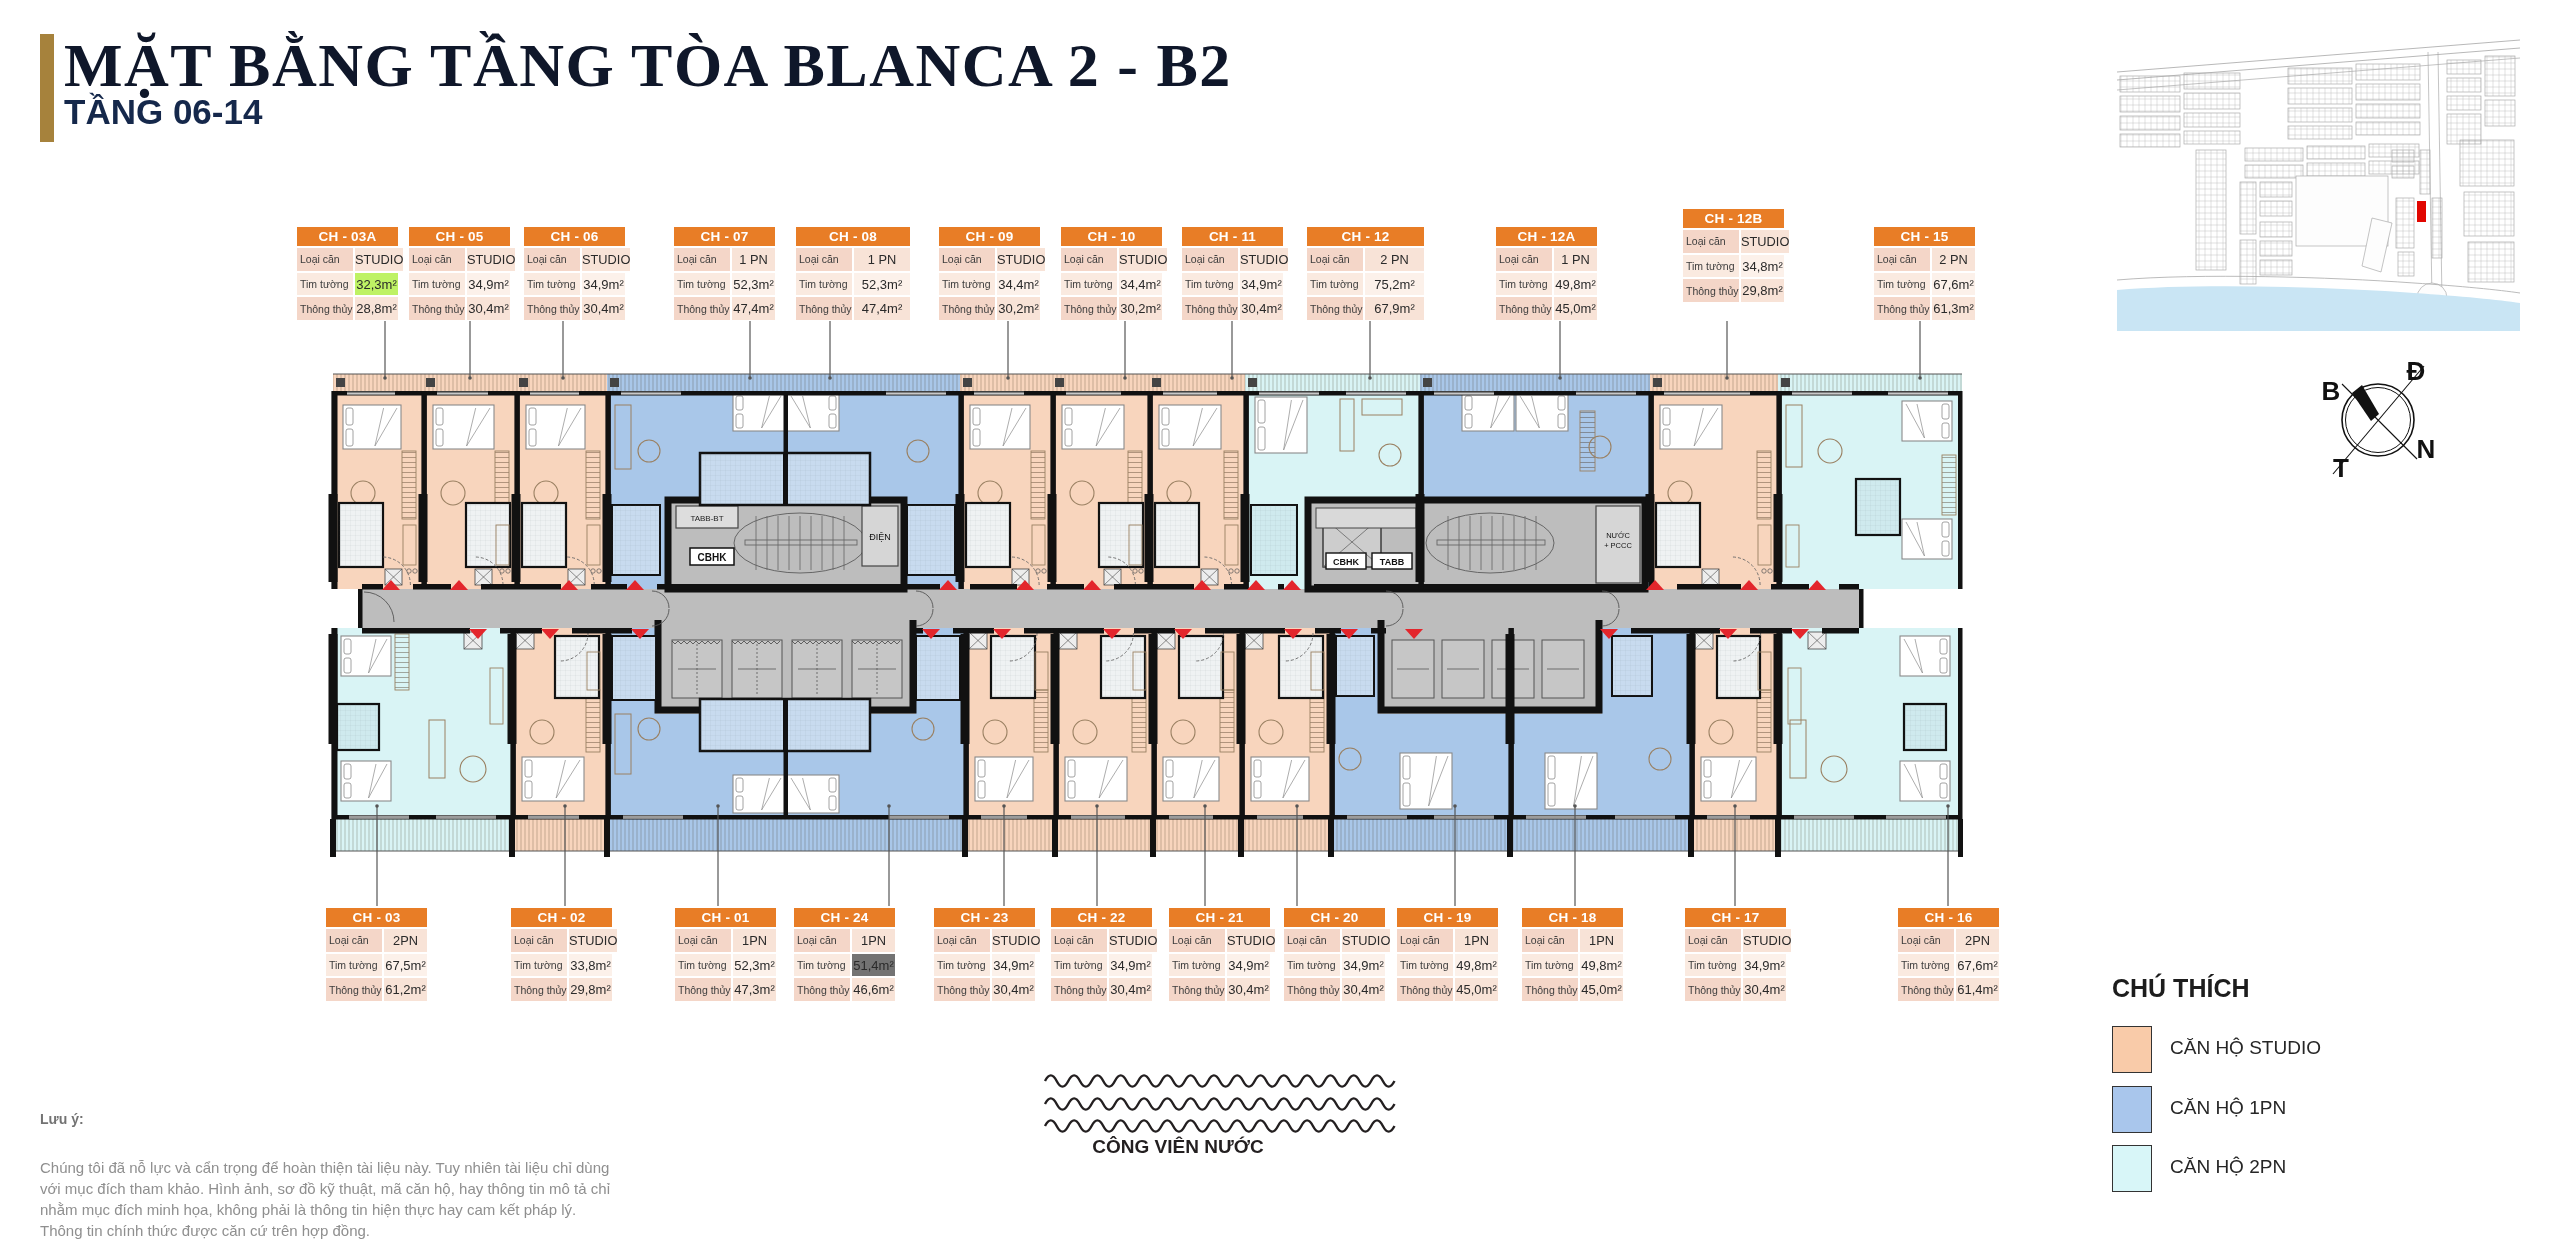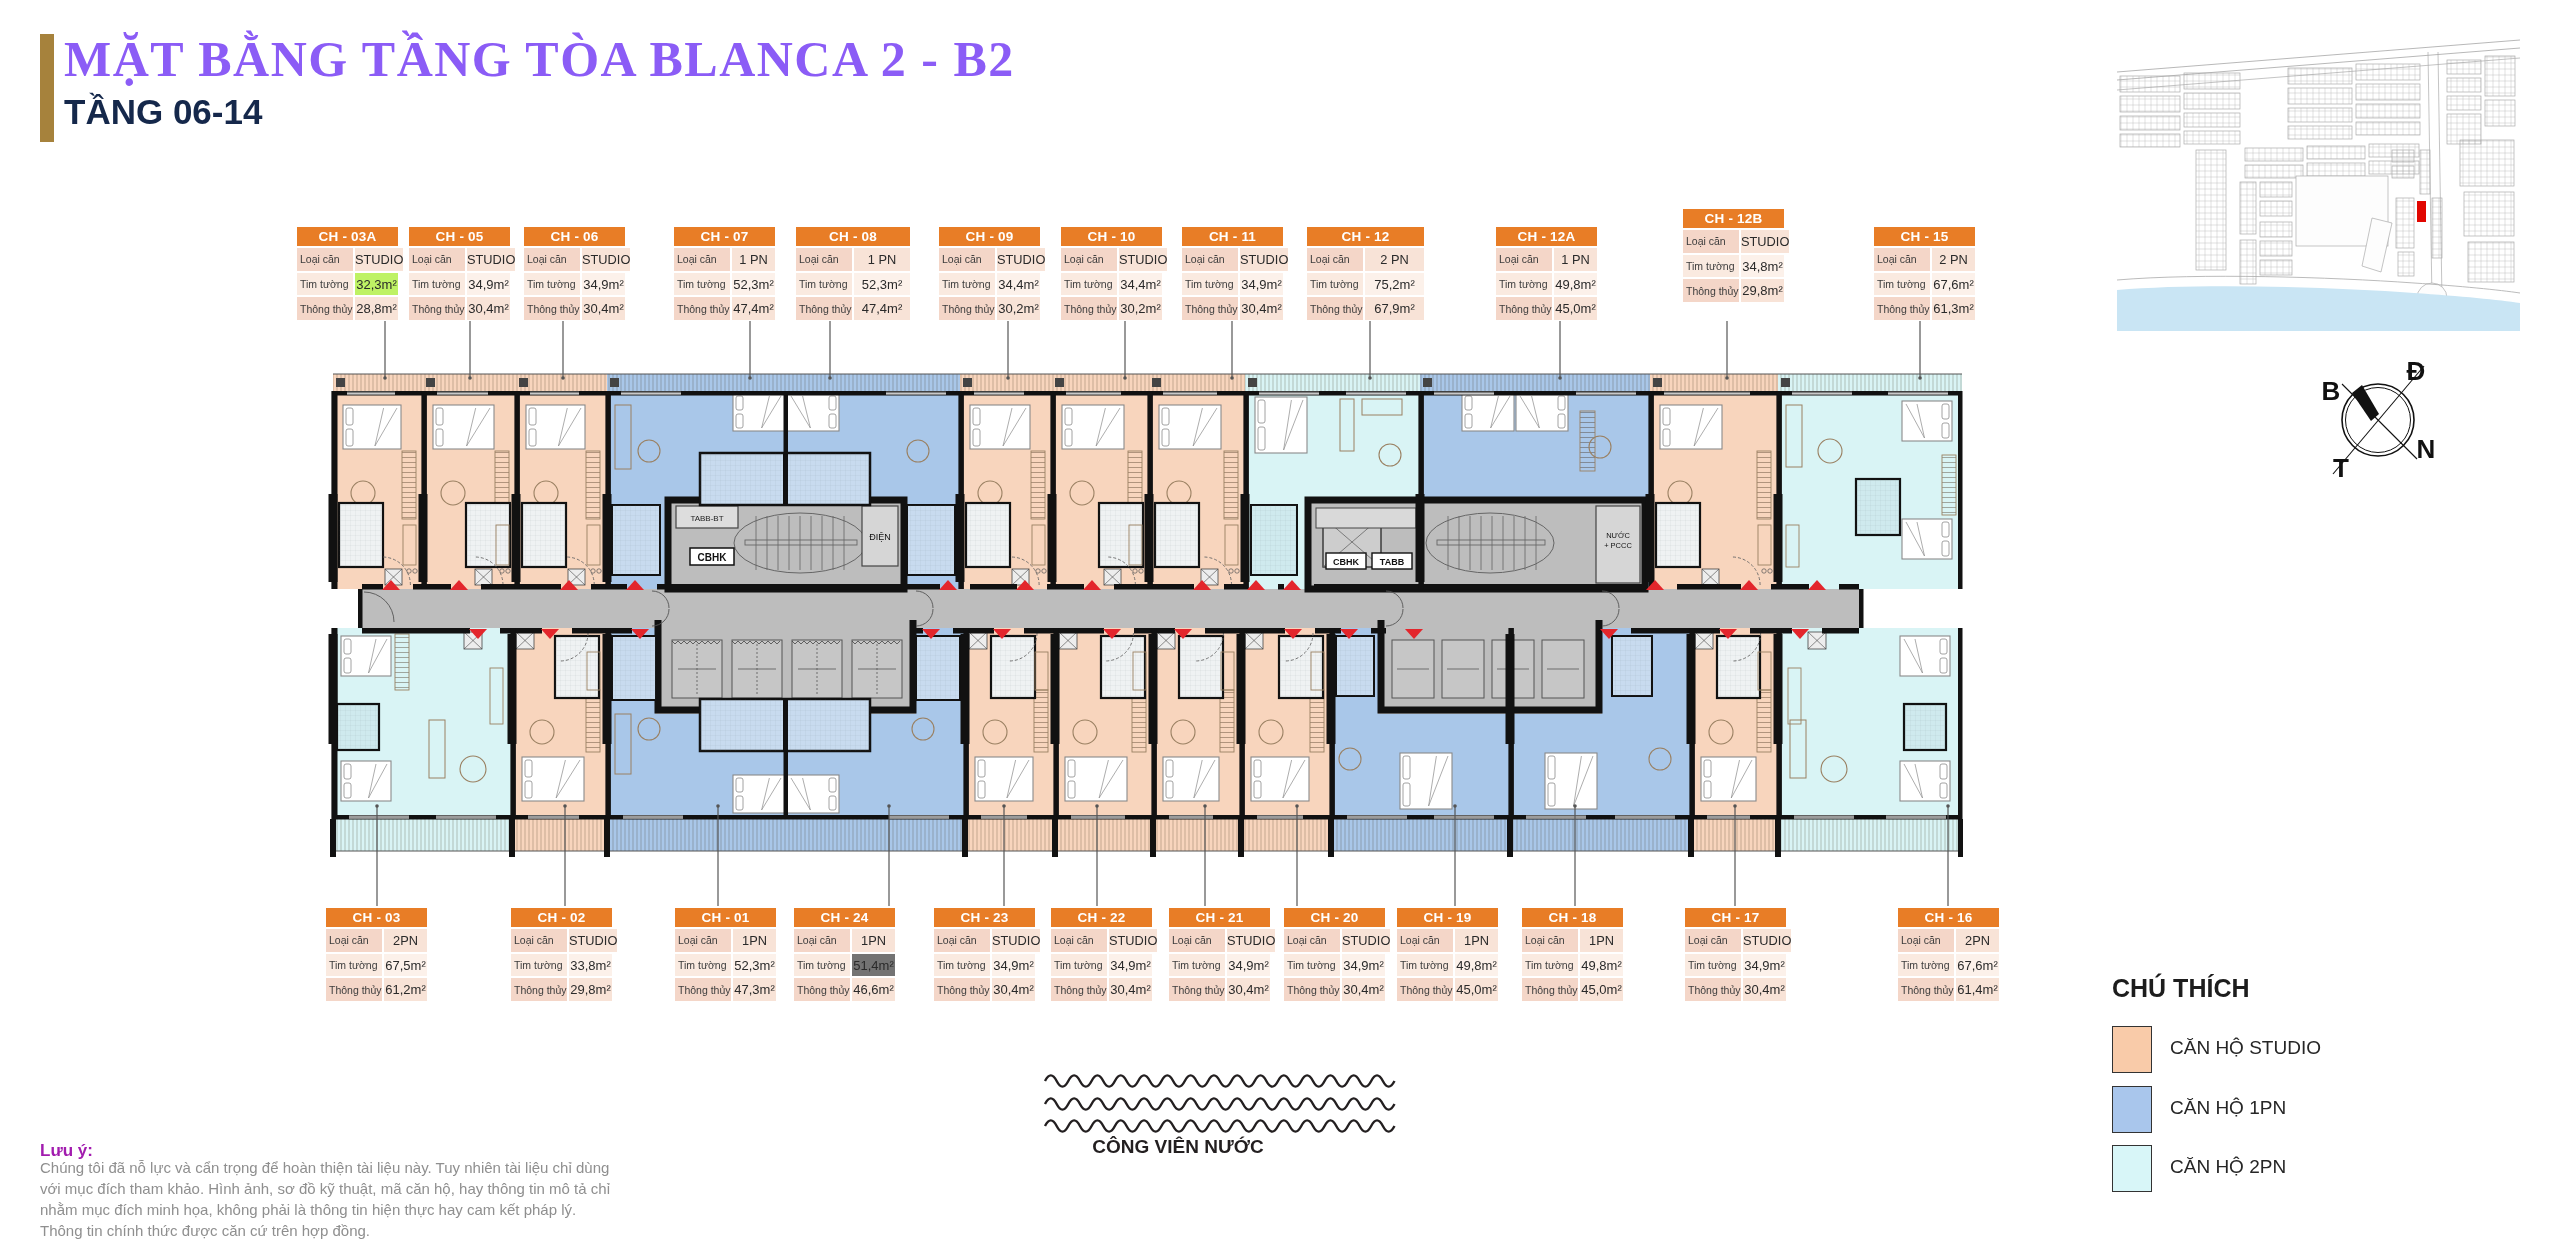--- a/index.html
+++ b/index.html
@@ -7,21 +7,21 @@
 .chd{background:#E87D26;color:#fff;font-weight:bold;font-size:13.5px;text-align:center;height:19px;line-height:19px;letter-spacing:.2px}
 .crow{display:flex;height:22.7px;margin-top:2px;white-space:nowrap}
 .cl{flex:0 0 53px;font-size:10.5px;color:#3c3c3c;display:flex;align-items:center;padding-left:3px;overflow:visible}
 .v{flex:1;margin-left:2px;font-size:12.8px;color:#2a2a2a;display:flex;align-items:center;justify-content:center;overflow:visible}
 .v.n{font-size:13px}
 .plan{position:absolute;left:0;top:0}
 </style></head><body>
 
 <div class="abs" style="left:40px;top:34px;width:14px;height:108px;background:#A6823C"></div>
 
-<div class="abs" style="left:64px;top:30px;font-family:'Liberation Serif',serif;font-weight:bold;font-size:50px;letter-spacing:1.5px;color:#8b5cf6">MẶT BẰNG TẦNG TÒA BLANCA 2 - B2</div>
+<div class="abs" style="left:64px;top:30px;font-family:'Liberation Serif',serif;font-weight:bold;font-size:62px;letter-spacing:1.5px;color:#0f172a">MẶT BẰNG TẦNG TÒA BLANCA 2 - B2</div>
 
 <div class="abs" style="left:64px;top:92px;font-weight:bold;font-size:35px;color:#15284B">TẦNG 06-14</div>
 
 <div class="card" style="left:297px;top:227px;width:101px">
 <div class="chd">CH - 03A</div>
 <div class="crow">
       <div class="cl" style="background:#F4D6C8">Loại căn</div>
       <div class="v" style="background:#F8E3D7">STUDIO</div>
     </div>
 <div class="crow">
@@ -406,21 +406,21 @@
 
 <div class="abs" style="left:2112px;top:1026px;width:38px;height:45px;background:#F9CBA9;border:1.6px solid #333"></div>
 <div class="abs" style="left:2170px;top:1037px;font-size:19px;color:#262626">CĂN HỘ STUDIO</div>
 
 <div class="abs" style="left:2112px;top:1086px;width:38px;height:45px;background:#A9C6EC;border:1.6px solid #333"></div>
 <div class="abs" style="left:2170px;top:1097px;font-size:19px;color:#262626">CĂN HỘ 1PN</div>
 
 <div class="abs" style="left:2112px;top:1145px;width:38px;height:45px;background:#D8F6F8;border:1.6px solid #333"></div>
 <div class="abs" style="left:2170px;top:1156px;font-size:19px;color:#262626">CĂN HỘ 2PN</div>
 
-<div class="abs" style="left:40px;top:1141px;font-size:17px;font-weight:bold;color:#a21caf">Lưu ý:</div>
+<div class="abs" style="left:40px;top:1111px;font-size:14px;font-weight:bold;color:#737373">Lưu ý:</div>
 
 <div class="abs" style="left:40px;top:1157px;font-size:15px;line-height:21px;color:#8f8f8f">Chúng tôi đã nỗ lực và cẩn trọng để hoàn thiện tài liệu này. Tuy nhiên tài liệu chỉ dùng<br>với mục đích tham khảo. Hình ảnh, sơ đồ kỹ thuật, mã căn hộ, hay thông tin mô tả chỉ<br>nhằm mục đích minh họa, không phải là thông tin hiện thực hay cam kết pháp lý.<br>Thông tin chính thức được căn cứ trên hợp đồng.</div>
 
 <svg class="plan" width="2560" height="1251" viewBox="0 0 2560 1251">
 <defs>
 <pattern id="hv" width="4" height="4" patternUnits="userSpaceOnUse">
  <rect width="4" height="4" fill="none"></rect>
         <path d="M1,0 L1,4" stroke="rgba(60,40,20,0.35)" stroke-width="0.8"></path>
 </pattern>
 <pattern id="grid" width="5" height="5" patternUnits="userSpaceOnUse">

